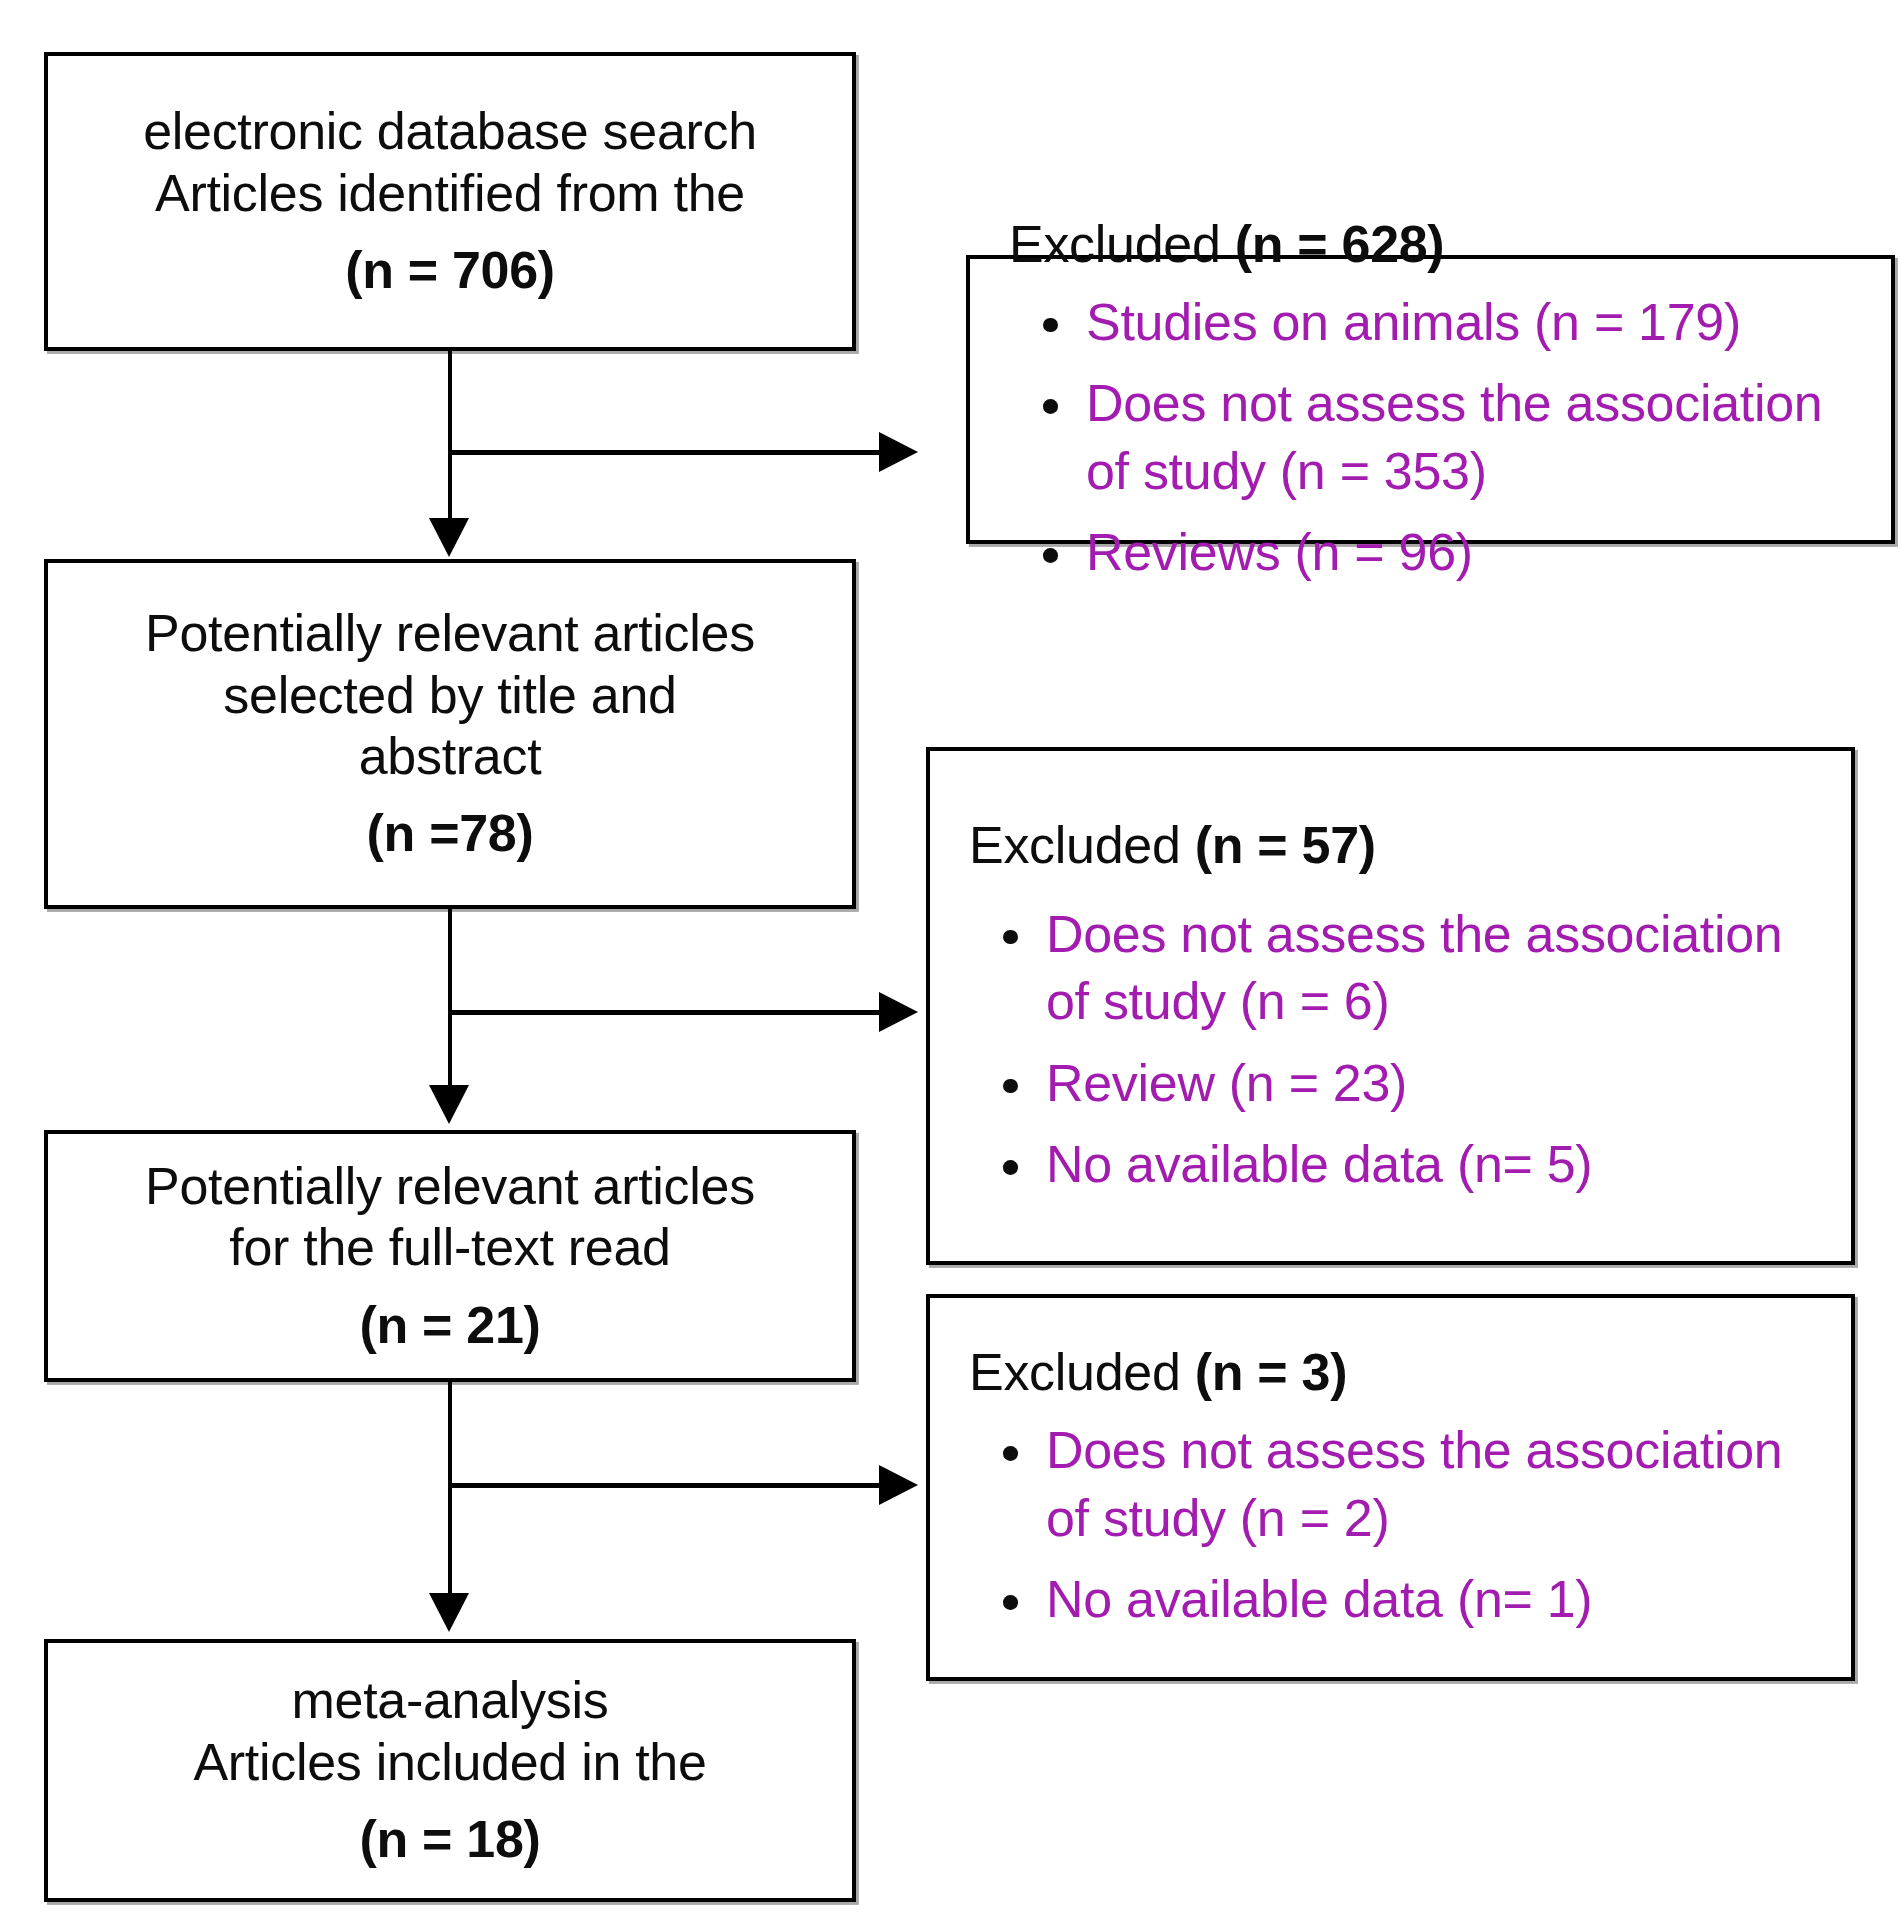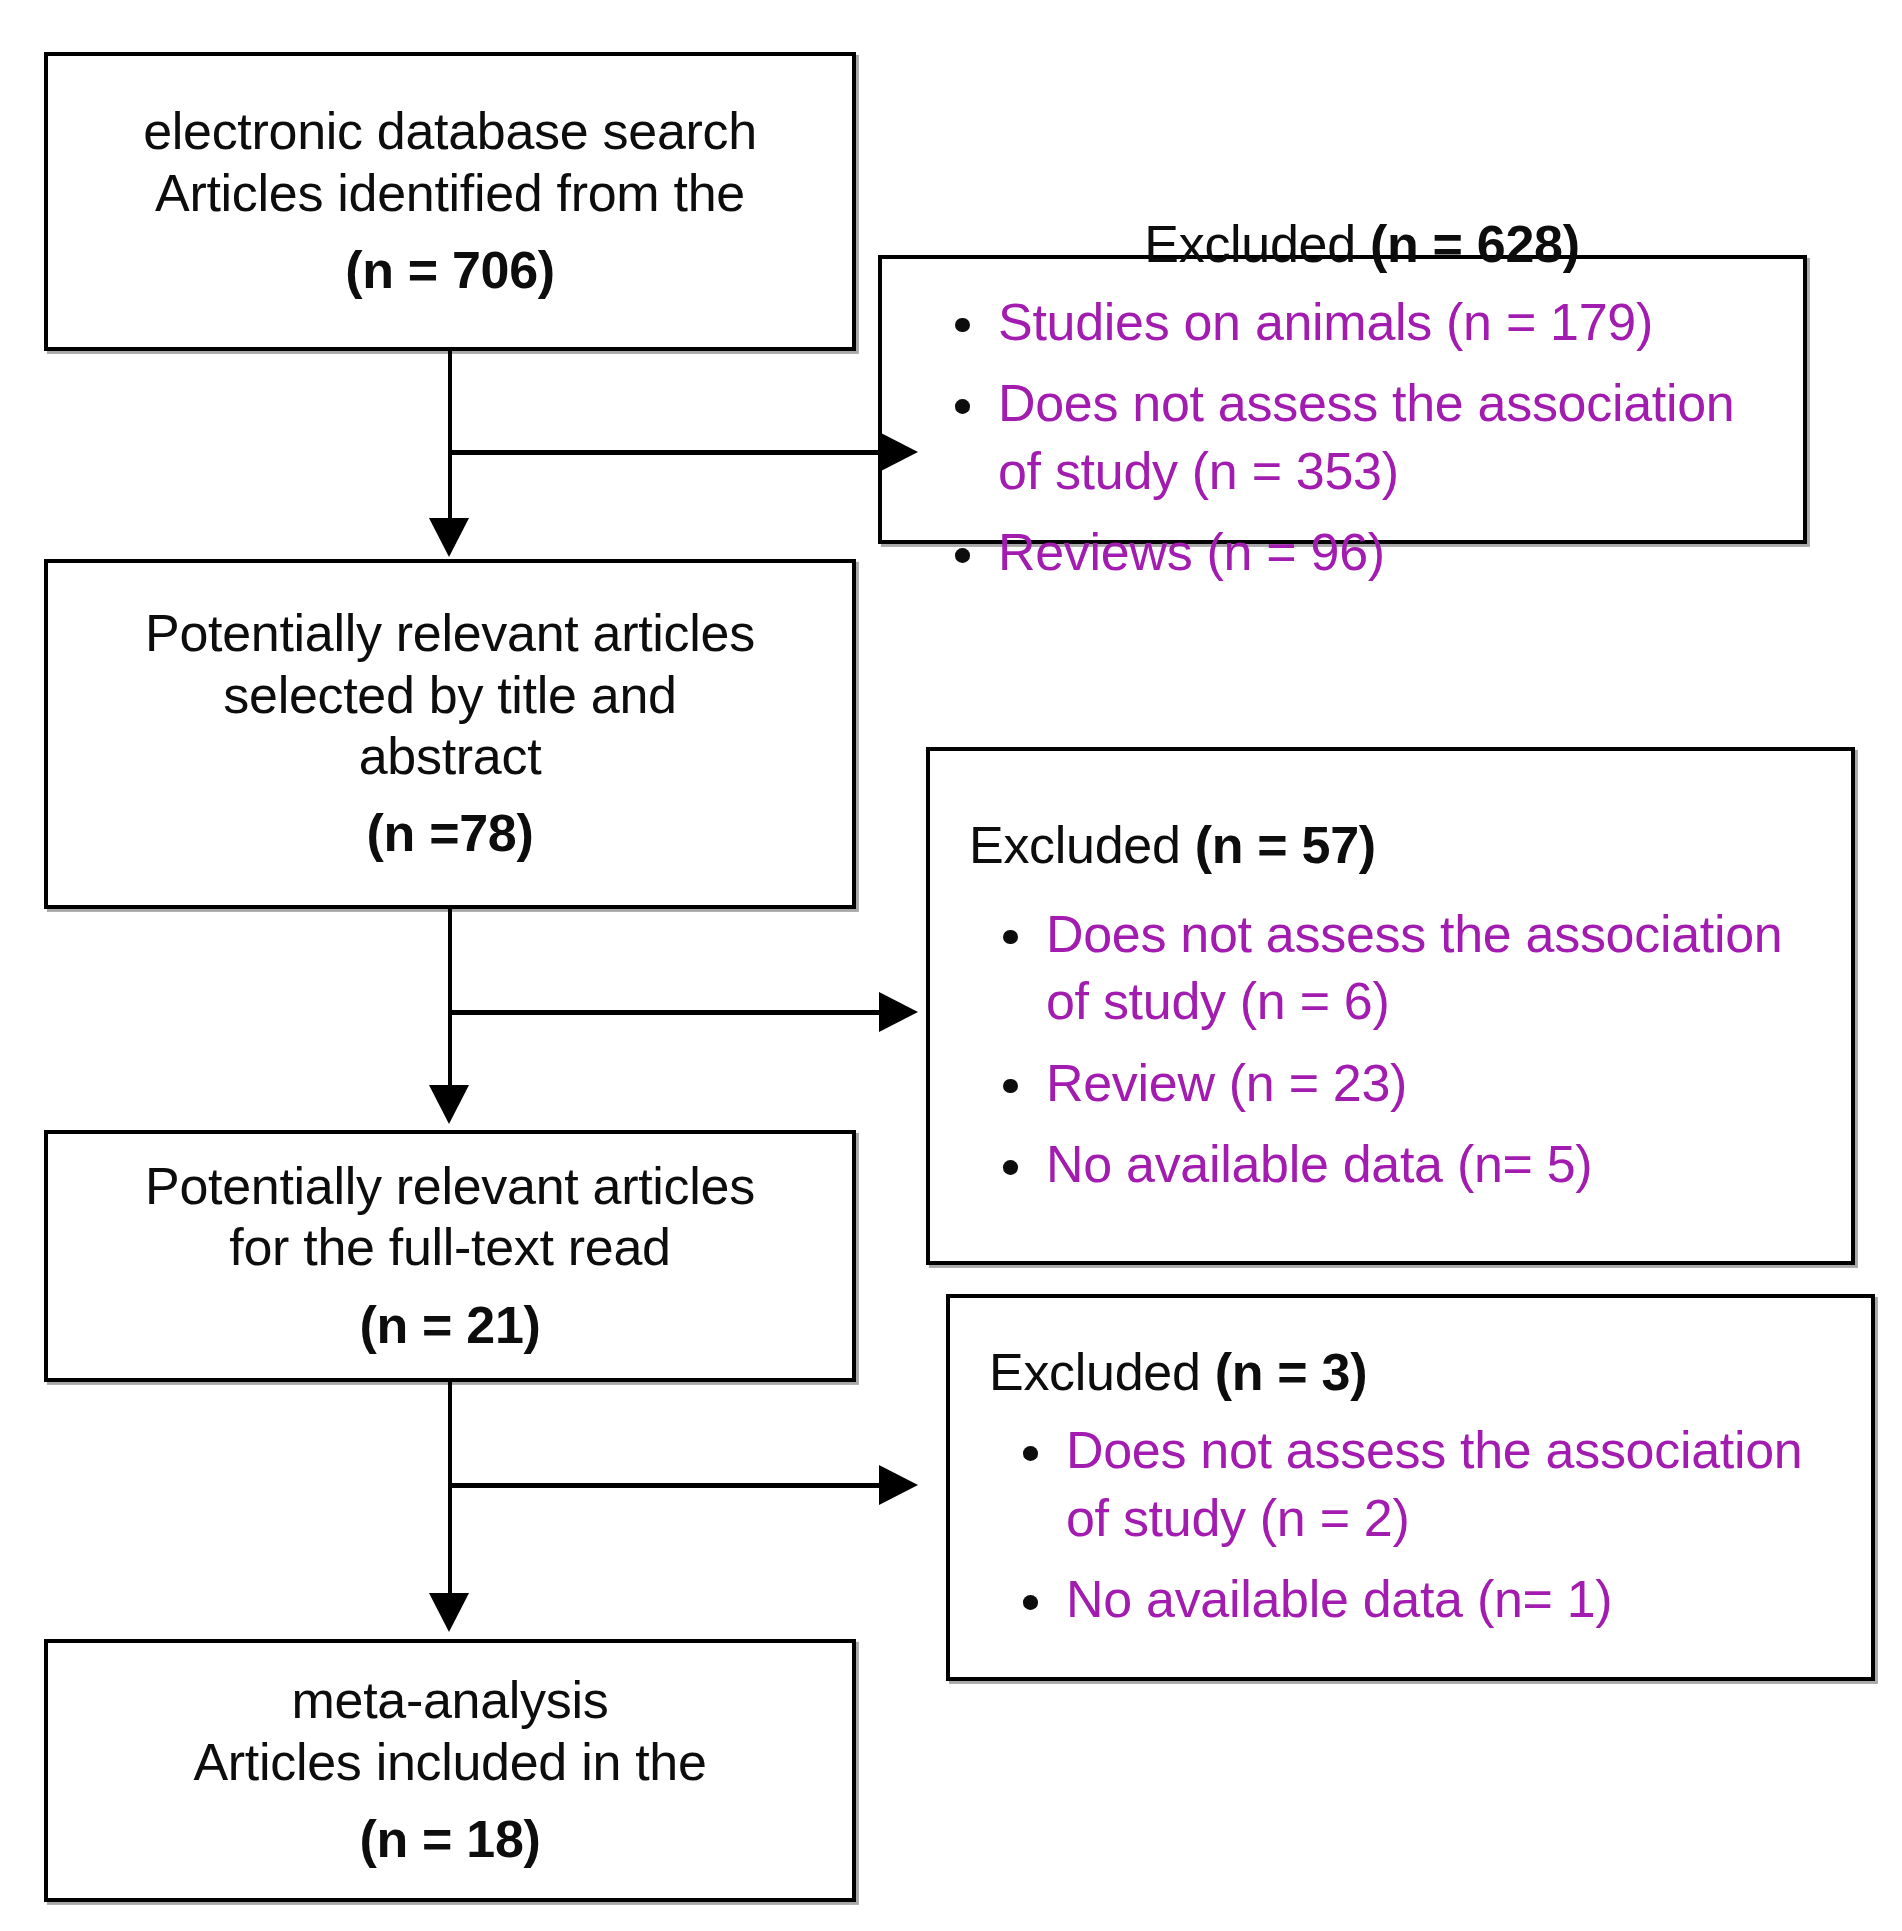--- a/index.html
+++ b/index.html
@@ -141,39 +141,39 @@
     <div class="line">for the full-text read</div>
     <div class="count">(n = 21)</div>
   </div>
 
   <div class="node stage" style="left:44px; top:1639px; width:812px; height:263px;">
     <div class="line">meta-analysis</div>
     <div class="line">Articles included in the</div>
     <div class="count">(n = 18)</div>
   </div>
 
-  <div class="node exclusion" style="left:878px; top:255px; width:929px; height:289px;align-items:center;">
+  <div class="node exclusion" style="left:966px; top:255px; width:929px; height:289px;">
     <div class="exc-head"><span>Excluded </span><b>(n = 628)</b></div>
     <ul class="exc-list">
       <li>Studies on animals (n = 179)</li>
       <li>Does not assess the association of study (n = 353)</li>
       <li>Reviews (n = 96)</li>
     </ul>
   </div>
 
   <div class="node exclusion" style="left:926px; top:747px; width:929px; height:518px;gap:11px;">
     <div class="exc-head"><span>Excluded </span><b>(n = 57)</b></div>
     <ul class="exc-list">
       <li>Does not assess the association of study (n = 6)</li>
       <li>Review (n = 23)</li>
       <li>No available data (n= 5)</li>
     </ul>
   </div>
 
-  <div class="node exclusion" style="left:926px; top:1294px; width:929px; height:387px;margin-left:20px;">
+  <div class="node exclusion" style="left:926px; top:1294px; width:929px; height:387px;">
     <div class="exc-head"><span>Excluded </span><b>(n = 3)</b></div>
     <ul class="exc-list">
       <li>Does not assess the association of study (n = 2)</li>
       <li>No available data (n= 1)</li>
     </ul>
   </div>
 
   <div class="vline" style="left:448px; top:351px; height:176px;"></div>
   <div class="arrow-down" style="left:429px; top:518px;"></div>
 

